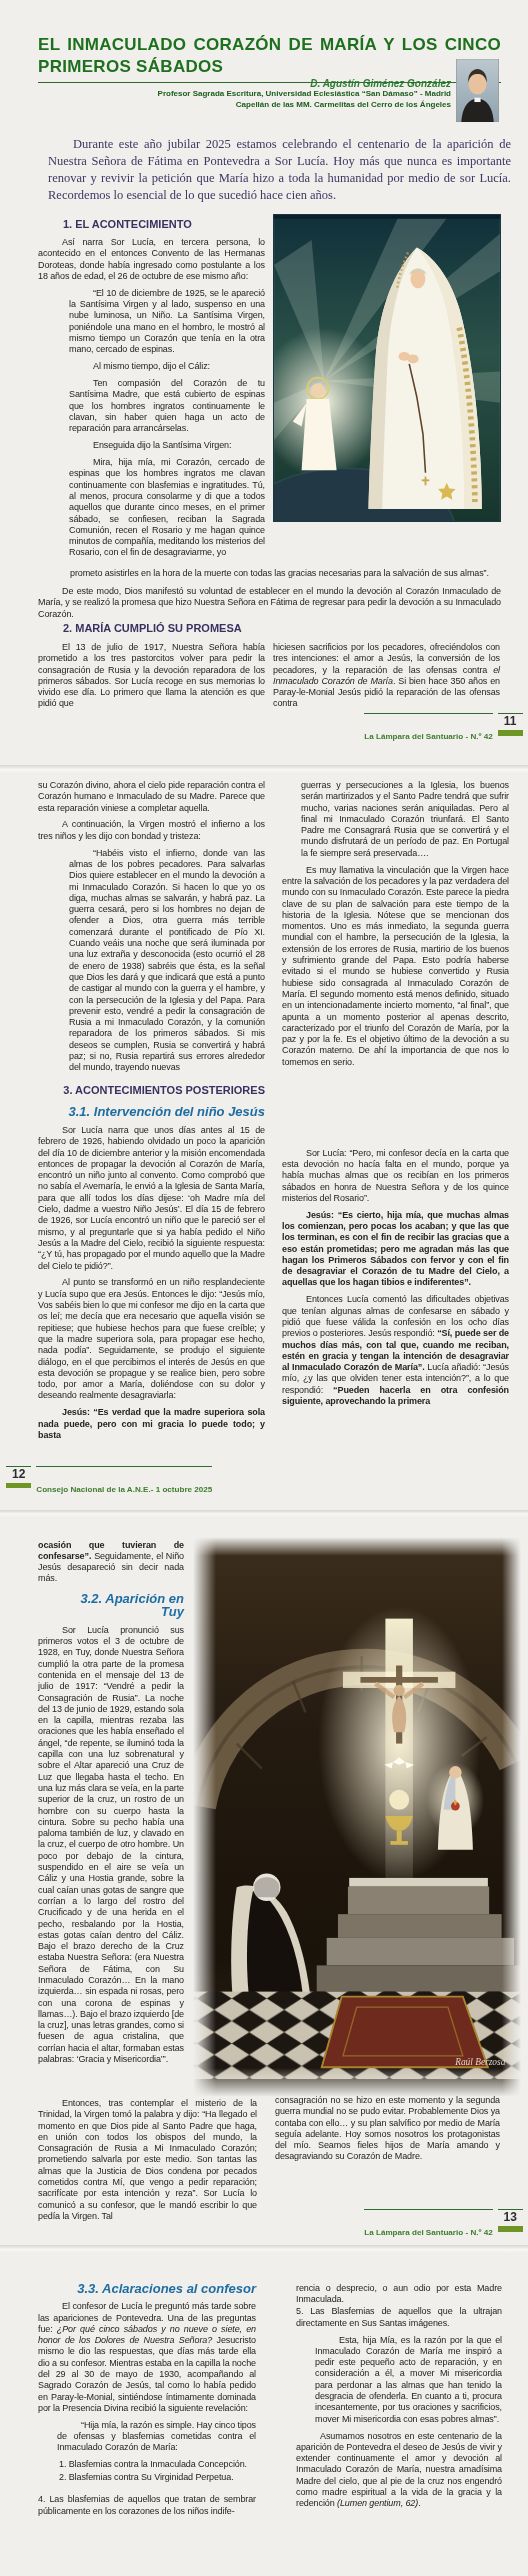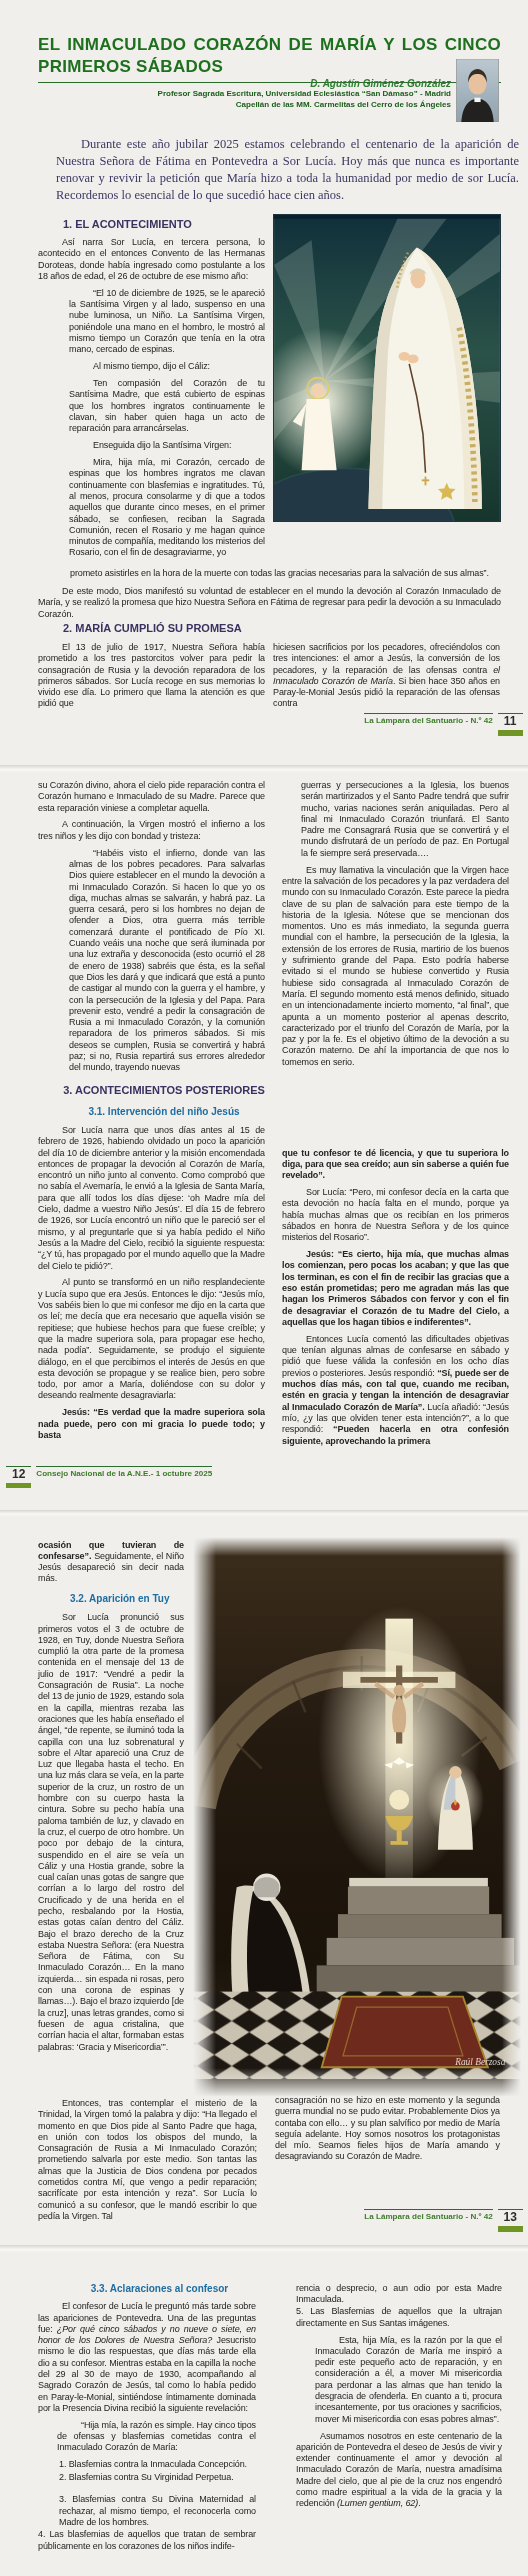--- a/index.html
+++ b/index.html
@@ -8,34 +8,34 @@
   .seam{height:7.5px;background:linear-gradient(#d7d5d1,#f8f7f5 55%,#f0efec);}
   .col{position:absolute;text-align:justify;font-size:9px;line-height:11.3px;color:#242424;letter-spacing:-0.1px;}
   .col p{margin:0 0 5.6px 0;text-indent:24px;}
   .col p.q{margin-left:31px;}
   .col p.q30{margin-left:19px;}
   .col p.noind{text-indent:0;}
   .col p.b{font-weight:bold;}
   .col p.last{margin-bottom:0;}
   .ital{font-style:italic;}
   .bold{font-weight:bold;}
-  .sec-h{font-size:11px;font-weight:bold;color:#3a3160;margin:10px 0 6.9px 25px;text-indent:0 !important;text-align:center;letter-spacing:0;line-height:13.8px;}
-  .sub-h{font-size:10px;font-weight:bold;color:#1e6da3;margin:8.8px 0 6.3px 25px;text-indent:0 !important;text-align:center;letter-spacing:0;line-height:12.5px;}
+  .sec-h{font-size:11px;font-weight:bold;color:#3a3160;margin:10px 0 6.9px 25px;text-indent:0 !important;text-align:right;letter-spacing:0;line-height:13.8px;}
+  .sub-h{font-size:13px;font-weight:bold;color:#1e6da3;margin:8.8px 0 6.3px 25px;text-indent:0 !important;text-align:right;letter-spacing:0;line-height:12.5px;font-style:italic;}
   .sec-h.solo{position:absolute;margin:0;}
   
   .title{position:absolute;border-bottom:1.9px solid #2a6b2a;padding-bottom:4.4px;color:#1e701e;font-weight:bold;font-size:17px;line-height:22px;letter-spacing:0.3px;}
   .title .t1{text-align:justify;text-align-last:justify;}
   
   .author{position:absolute;text-align:right;}
   .a-name{font-style:italic;font-weight:bold;color:#2e7d32;font-size:10px;margin-bottom:0;}
   .a-role{font-weight:bold;color:#1c5e1c;font-size:8px;line-height:10.6px;}
   .intro{position:absolute;font-family:"Liberation Serif",serif;font-size:12.5px;line-height:17px;color:#3c3862;text-align:justify;text-indent:25px;}
   
   .footer{position:absolute;display:flex;align-items:flex-start;gap:5px;}
-  .f-text{border-top:1.3px solid #2f6b2f;padding-top:2px;font-size:8.1px;font-weight:bold;color:#3e7c2c;white-space:nowrap;}
+  .f-text{border-top:1.3px solid #2f6b2f;padding-top:18px;font-size:8.1px;font-weight:bold;color:#3e7c2c;white-space:nowrap;}
   .f-num{width:25px;text-align:center;}
   .f-numline{border-top:1.3px solid #2f6b2f;}
   .f-numval{font-size:12px;font-weight:600;color:#2c2c2c;line-height:15px;display:block;}
   .f-bar{height:5.6px;background:#6f9625;margin-top:1.3px;}
   
   .fig{position:absolute;}
   .fig svg{display:block;}
   .fig1{border:0.6px solid #1d3742;}
   .vig{position:absolute;pointer-events:none;}
   .vL{left:0;top:0;bottom:0;width:22.5px;background:linear-gradient(90deg,#f0efec,rgba(240,239,236,0));}
@@ -68,21 +68,21 @@
       <rect x="29" y="62" width="10" height="7" fill="#f5f4f0"></rect>
     </svg>
   </div>
 
   <div class="author" style="left:138px;top:78px;width:313px;">
     <div class="a-name">D. Agustín Giménez González</div>
     <div class="a-role">Profesor Sagrada Escritura, Universidad Eclesiástica “San Dámaso” - Madrid</div>
     <div class="a-role">Capellán de las MM. Carmelitas del Cerro de los Ángeles</div>
   </div>
 
-  <div class="intro" style="left:56px;top:136px;width:463px;">Durante este año jubilar 2025 estamos celebrando el centenario de la aparición de Nuestra Señora de Fátima en Pontevedra a Sor Lucía. Hoy más que nunca es importante renovar y revivir la petición que María hizo a toda la humanidad por medio de sor Lucía. Recordemos lo esencial de lo que sucedió hace cien años.</div>
+  <div class="intro" style="left:48px;top:136px;width:463px;">Durante este año jubilar 2025 estamos celebrando el centenario de la aparición de Nuestra Señora de Fátima en Pontevedra a Sor Lucía. Hoy más que nunca es importante renovar y revivir la petición que María hizo a toda la humanidad por medio de sor Lucía. Recordemos lo esencial de lo que sucedió hace cien años.</div>
 
   <div class="sec-h solo" style="left:63px;top:218px;">1. EL ACONTECIMIENTO</div>
 
   <div class="fig fig1" style="left:273px;top:214px;width:226px;height:306px;">
     <svg width="226" height="306" viewBox="0 0 361 489">
       <defs>
         <linearGradient id="sky1" x1="0" y1="0" x2="0" y2="1">
           <stop offset="0" stop-color="#10303a"></stop>
             <stop offset="0.45" stop-color="#2b5248"></stop>
             <stop offset="1" stop-color="#16352d"></stop>
@@ -177,21 +177,20 @@
     <div class="sub-h">3.1. Intervención del niño Jesús</div>
     <p>Sor Lucía narra que unos días antes al 15 de febrero de 1926, habiendo olvidado un poco la aparición del día 10 de diciembre anterior y la misión encomendada entonces de propagar la devoción al Corazón de María, encontró un niño junto al convento. Como comprobó que no sabía el Avemaría, le envió a la Iglesia de Santa María, para que allí todos los días dijese: ‘oh Madre mía del Cielo, dadme a vuestro Niño Jesús’. El día 15 de febrero de 1926, sor Lucía encontró un niño que le pareció ser el mismo, y al preguntarle que si ya había pedido el Niño Jesús a la Madre del Cielo, recibió la siguiente respuesta: “¿Y tú, has propagado por el mundo aquello que la Madre del Cielo te pidió?”.</p>
     <p>Al punto se transformó en un niño resplandeciente y Lucía supo que era Jesús. Entonces le dijo: “Jesús mío, Vos sabéis bien lo que mi confesor me dijo en la carta que os leí; me decía que era necesario que aquella visión se repitiese; que hubiese hechos para que fuese creíble; y que la madre superiora sola, para propagar ese hecho, nada podía”. Seguidamente, se produjo el siguiente diálogo, en el que percibimos el interés de Jesús en que esta devoción se propague y se realice bien, pero sobre todo, por amor a María, doliéndose con su dolor y deseando realmente desagraviarla:</p>
     <p class="b last">Jesús: “Es verdad que la madre superiora sola nada puede, pero con mi gracia lo puede todo; y basta</p>
   </div>
 
   <div class="col" style="left:282px;top:7.5px;width:227px;">
     <p class="q30 noind">guerras y persecuciones a la Iglesia, los buenos serán martirizados y el Santo Padre tendrá que sufrir mucho, varias naciones serán aniquiladas. Pero al final mi Inmaculado Corazón triunfará. El Santo Padre me Consagrará Rusia que se convertirá y el mundo disfrutará de un período de paz. En Portugal la fe siempre será preservada….</p>
     <p>Es muy llamativa la vinculación que la Virgen hace entre la salvación de los pecadores y la paz verdadera del mundo con su Inmaculado Corazón. Este parece la piedra clave de su plan de salvación para este tiempo de la historia de la Iglesia. Nótese que se mencionan dos momentos. Uno es más inmediato, la segunda guerra mundial con el hambre, la persecución de la Iglesia, la extensión de los errores de Rusia, martirio de los buenos y sufrimiento grande del Papa. Esto podría haberse evitado si el mundo se hubiese convertido y Rusia hubiese sido consagrada al Inmaculado Corazón de María. El segundo momento está menos definido, situado en un intencionadamente incierto momento, “al final”, que apunta a un momento posterior al apenas descrito, caracterizado por el triunfo del Corazón de María, por la paz y por la fe. Es el objetivo último de la devoción a su Corazón materno. De ahí la importancia de que nos lo tomemos en serio.</p>
     <div class="gap"></div>
-    <p class="b noind">que tu confesor te dé licencia, y que tu superiora lo diga, para que sea creído; aun sin saberse a quién fue revelado”.</p>
     <p>Sor Lucía: “Pero, mi confesor decía en la carta que esta devoción no hacía falta en el mundo, porque ya había muchas almas que os recibían en los primeros sábados en honra de Nuestra Señora y de los quince misterios del Rosario”.</p>
     <p class="b">Jesús: “Es cierto, hija mía, que muchas almas los comienzan, pero pocas los acaban; y que las que los terminan, es con el fin de recibir las gracias que a eso están prometidas; pero me agradan más las que hagan los Primeros Sábados con fervor y con el fin de desagraviar el Corazón de tu Madre del Cielo, a aquellas que los hagan tibios e indiferentes”.</p>
     <p class="last"><span>Entonces Lucía comentó las dificultades objetivas que tenían algunas almas de confesarse en sábado y pidió que fuese válida la confesión en los ocho días previos o posteriores. Jesús respondió: </span><span class="bold">“Sí, puede ser de muchos días más, con tal que, cuando me reciban, estén en gracia y tengan la intención de desagraviar al Inmaculado Corazón de María”.</span><span> Lucía añadió: “Jesús mío, ¿y las que olviden tener esta intención?”, a lo que respondió: </span><span class="bold">“Pueden hacerla en otra confesión siguiente, aprovechando la primera</span></p>
   </div>
 
   <div class="footer" style="left:6.3px;top:693px;">
     <div class="f-num">
       <div class="f-numline"></div>
       <span class="f-numval">12</span>
       <div class="f-bar"></div>
@@ -308,21 +307,20 @@
 
 <div class="seam"></div>
 
 <section class="page" style="height:323px;">
   <div class="col" style="left:38px;top:30px;width:218px;">
     <div class="sub-h" style="margin-top:0;">3.3. Aclaraciones al confesor</div>
     <p><span>El confesor de Lucía le preguntó más tarde sobre las apariciones de Pontevedra. Una de las preguntas fue: </span><span class="ital">¿Por qué cinco sábados y no nueve o siete, en honor de los Dolores de Nuestra Señora?</span><span> Jesucristo mismo le dio las respuestas, que días más tarde ella dio a su confesor. Mientras estaba en la capilla la noche del 29 al 30 de mayo de 1930, acompañando al Sagrado Corazón de Jesús, tal como lo había pedido en Paray-le-Monial, sintiéndose íntimamente dominada por la Presencia Divina recibió la siguiente revelación:</span></p>
     <p class="q30">“Hija mía, la razón es simple. Hay cinco tipos de ofensas y blasfemias cometidas contra el Inmaculado Corazón de María:</p>
     <p class="noind" style="margin:0 0 1.3px 21px;">1.  Blasfemias contra la Inmaculada Concepción.</p>
     <p class="noind" style="margin:0 0 11px 21px;">2.  Blasfemias contra Su Virginidad Perpetua.</p>
-    <p class="noind" style="margin:0 0 1.3px 21px;">3.  Blasfemias contra Su Divina Maternidad al rechazar, al mismo tiempo, el reconocerla como Madre de los hombres.</p>
     <p class="noind last" style="margin-left:0;">4.  Las blasfemias de aquellos que tratan de sembrar públicamente en los corazones de los niños indife-</p>
   </div>
 
   <div class="col" style="left:296px;top:30px;width:206px;">
     <p class="noind" style="margin-bottom:1.3px;">rencia o desprecio, o aun odio por esta Madre Inmaculada.</p>
     <p class="noind">5.  Las Blasfemias de aquellos que la ultrajan directamente en Sus Santas imágenes.</p>
     <p class="q30">Esta, hija Mía, es la razón por la que el Inmaculado Corazón de María me inspiró a pedir este pequeño acto de reparación, y en consideración a él, a mover Mi misericordia para perdonar a las almas que han tenido la desgracia de ofenderla. En cuanto a ti, procura incesantemente, por tus oraciones y sacrificios, mover Mi misericordia con esas pobres almas”.</p>
     <p class="last"><span>Asumamos nosotros en este centenario de la aparición de Pontevedra el deseo de Jesús de vivir y extender continuamente el amor y devoción al Inmaculado Corazón de María, nuestra amadísima Madre del cielo, que al pie de la cruz nos engendró como madre espiritual a la vida de la gracia y la redención </span><span class="ital">(Lumen gentium, 62)</span><span>.</span></p>
   </div>
 </section>

